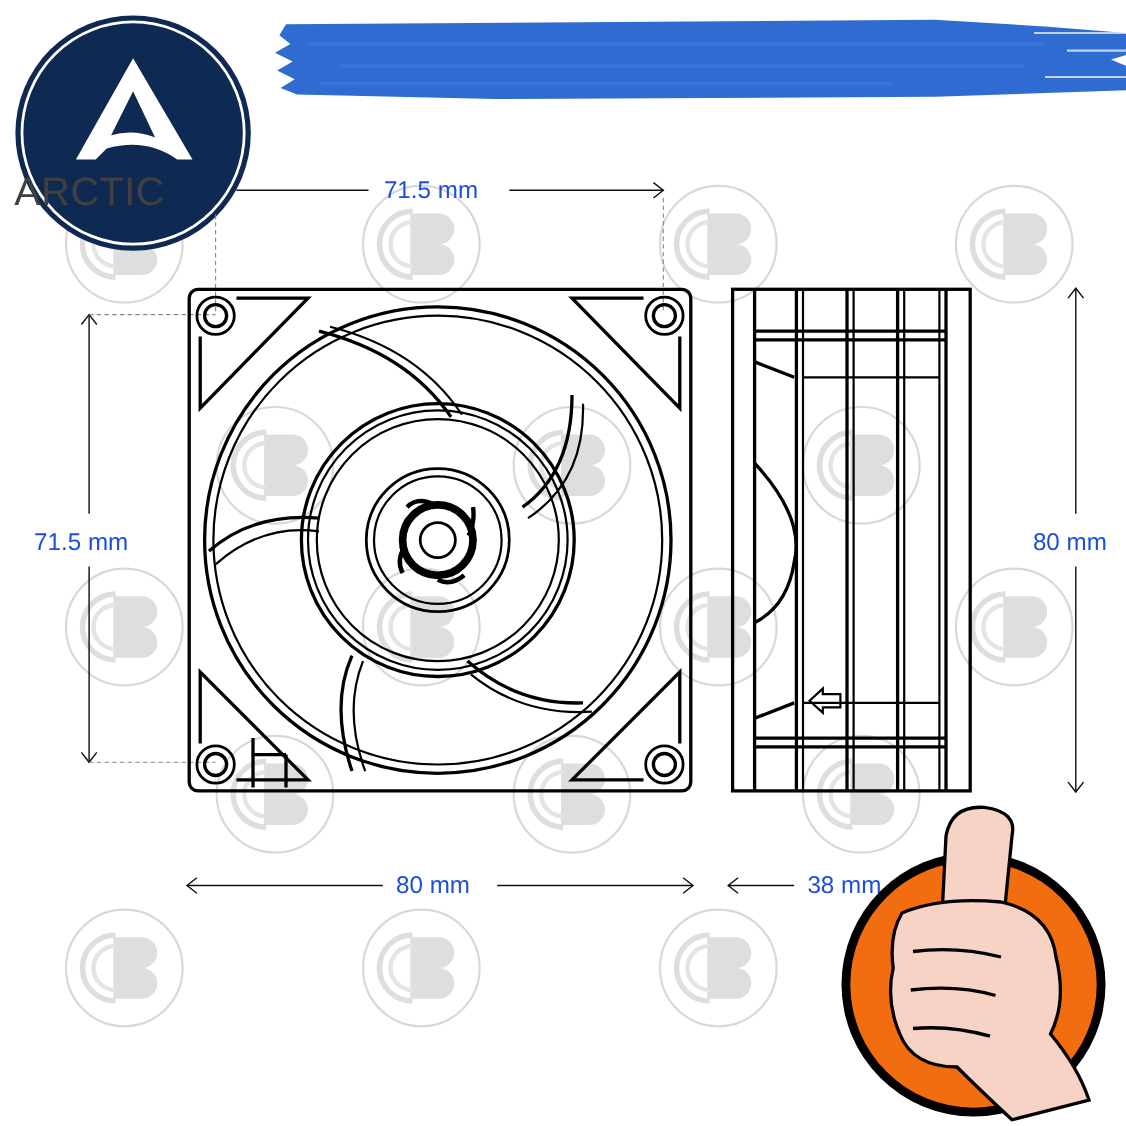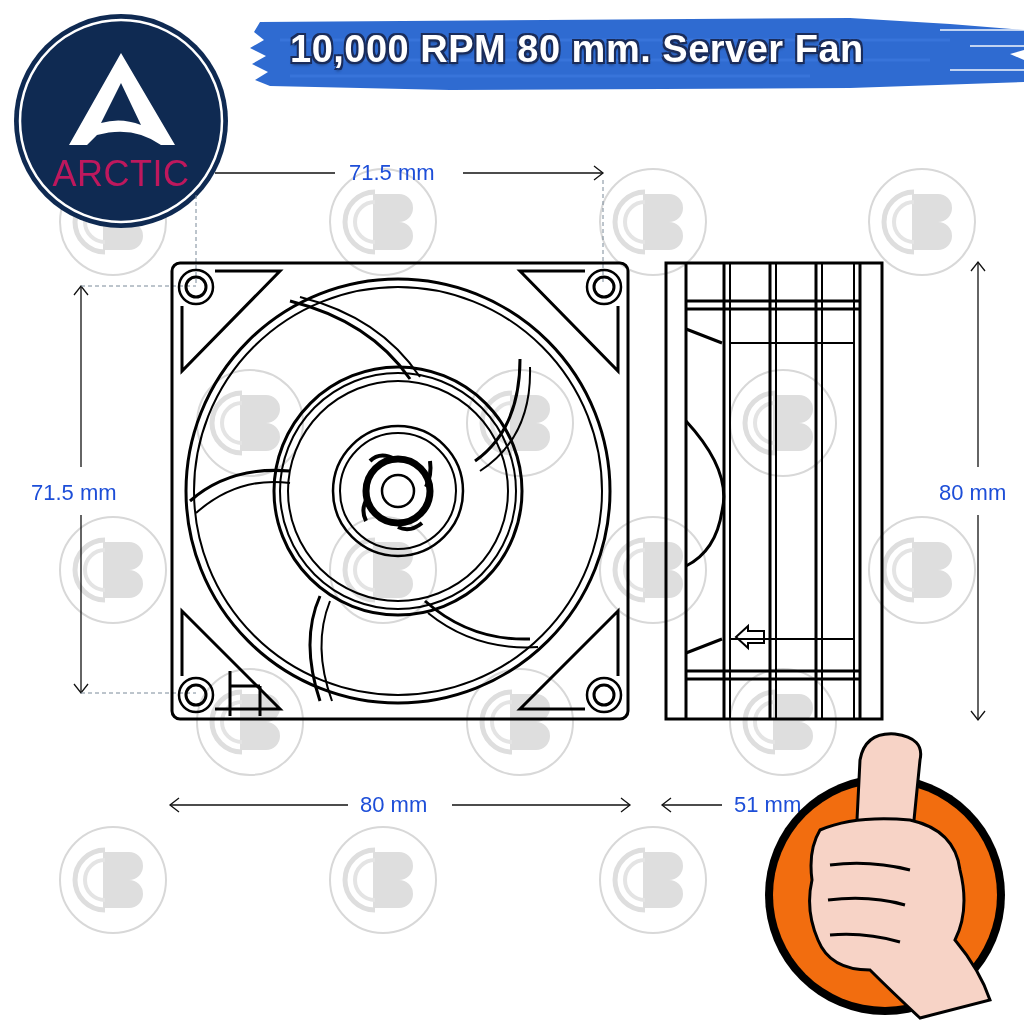--- a/index.html
+++ b/index.html
@@ -9,22 +9,22 @@
 
   
   .banner { left: 250px; top: 10px; width: 774px; height: 84px; }
   .banner svg { position: absolute; left: 0; top: 0; }
   .banner-title { position: absolute; left: 40px; top: 18px; font-size: 38px; font-weight: bold;
     color: #ffffff; letter-spacing: 0.5px; white-space: nowrap;
     text-shadow: -2px -2px 0 #1a2c5a, 2px -2px 0 #1a2c5a, -2px 2px 0 #1a2c5a, 2px 2px 0 #1a2c5a, 0 3px 3px rgba(0,0,0,0.4); }
 
   
   .logo { left: 13px; top: 13px; width: 216px; height: 216px; }
-  .logo-text { position: absolute; left: 0; width: 216px; top: 140px; text-align: center;
-    color: #be185d; font-size: 36px; font-weight: normal; letter-spacing: 0.5px; }
+  .logo-text { position: absolute; left: 0; width: 216px; top: 140px; 
+    color: #404040; font-size: 36px; font-weight: normal; letter-spacing: 0.5px; }
 
   
   .dim { font-size: 22px; color: #1d4ed8; white-space: nowrap; background: transparent; }
 
   
   .thumbs { left: 760px; top: 720px; width: 250px; height: 300px; }
 </style>
 </head>
 <body>
 
@@ -57,21 +57,20 @@
       <use href="#wm" x="653" y="880"></use>
   </svg>
 </div>
 
 <div class="abs banner">
   <svg width="774" height="84">
     <path d="M10,12 L600,8 L700,14 L774,20 L774,40 L760,44 L774,50 L774,72 L600,78 L200,80 L20,76 L5,70 L18,62 L2,54 L16,46 L0,38 L14,30 L4,22 Z" fill="#2f6bd1"></path>
     <path d="M30,30 H700 M60,50 H680 M40,66 H560" stroke="#3f7be0" stroke-width="3" opacity="0.6"></path>
     <path d="M690,20 H774 M700,60 H774 M720,36 H774" stroke="#ffffff" stroke-width="2" opacity="0.7"></path>
   </svg>
-  <div class="banner-title">10,000 RPM 80 mm. Server Fan</div>
 </div>
 
 <div class="abs logo">
   <svg width="216" height="216">
     <circle cx="108" cy="108" r="107" fill="#0f2a52"></circle>
     <circle cx="108" cy="108" r="101" fill="none" stroke="#ffffff" stroke-width="2.5"></circle>
     <path d="M108,40 L162,132 L148,132 Q120,112 84,122 L74,132 L56,132 Z" fill="#ffffff"></path>
     <path d="M108,70 L128,112 Q108,104 88,110 Z" fill="#0f2a52"></path>
   </svg>
   <div class="logo-text">ARCTIC</div>
@@ -107,21 +106,21 @@
     <line x1="603" y1="180" x2="603" y2="283"></line>
     <line x1="81" y1="286" x2="196" y2="286"></line>
     <line x1="81" y1="693" x2="196" y2="693"></line>
   </g>
 </svg>
 
 <div class="abs dim" style="left:349px;top:160px">71.5 mm</div>
 <div class="abs dim" style="left:31px;top:480px">71.5 mm</div>
 <div class="abs dim" style="left:939px;top:480px">80 mm</div>
 <div class="abs dim" style="left:360px;top:792px">80 mm</div>
-<div class="abs dim" style="left:734px;top:792px">51 mm</div>
+<div class="abs dim" style="left:734px;top:792px">38 mm</div>
 
 <svg class="abs" style="left:170px;top:261px" width="460" height="460">
   <g fill="none" stroke="#000" stroke-width="3">
     <rect x="2" y="2" width="456" height="456" rx="8"></rect>
 
     <circle cx="26" cy="26" r="10"></circle>
       <circle cx="26" cy="26" r="17" stroke-width="2.5"></circle>
     <circle cx="434" cy="26" r="10"></circle>
       <circle cx="434" cy="26" r="17" stroke-width="2.5"></circle>
     <circle cx="26" cy="434" r="10"></circle>

